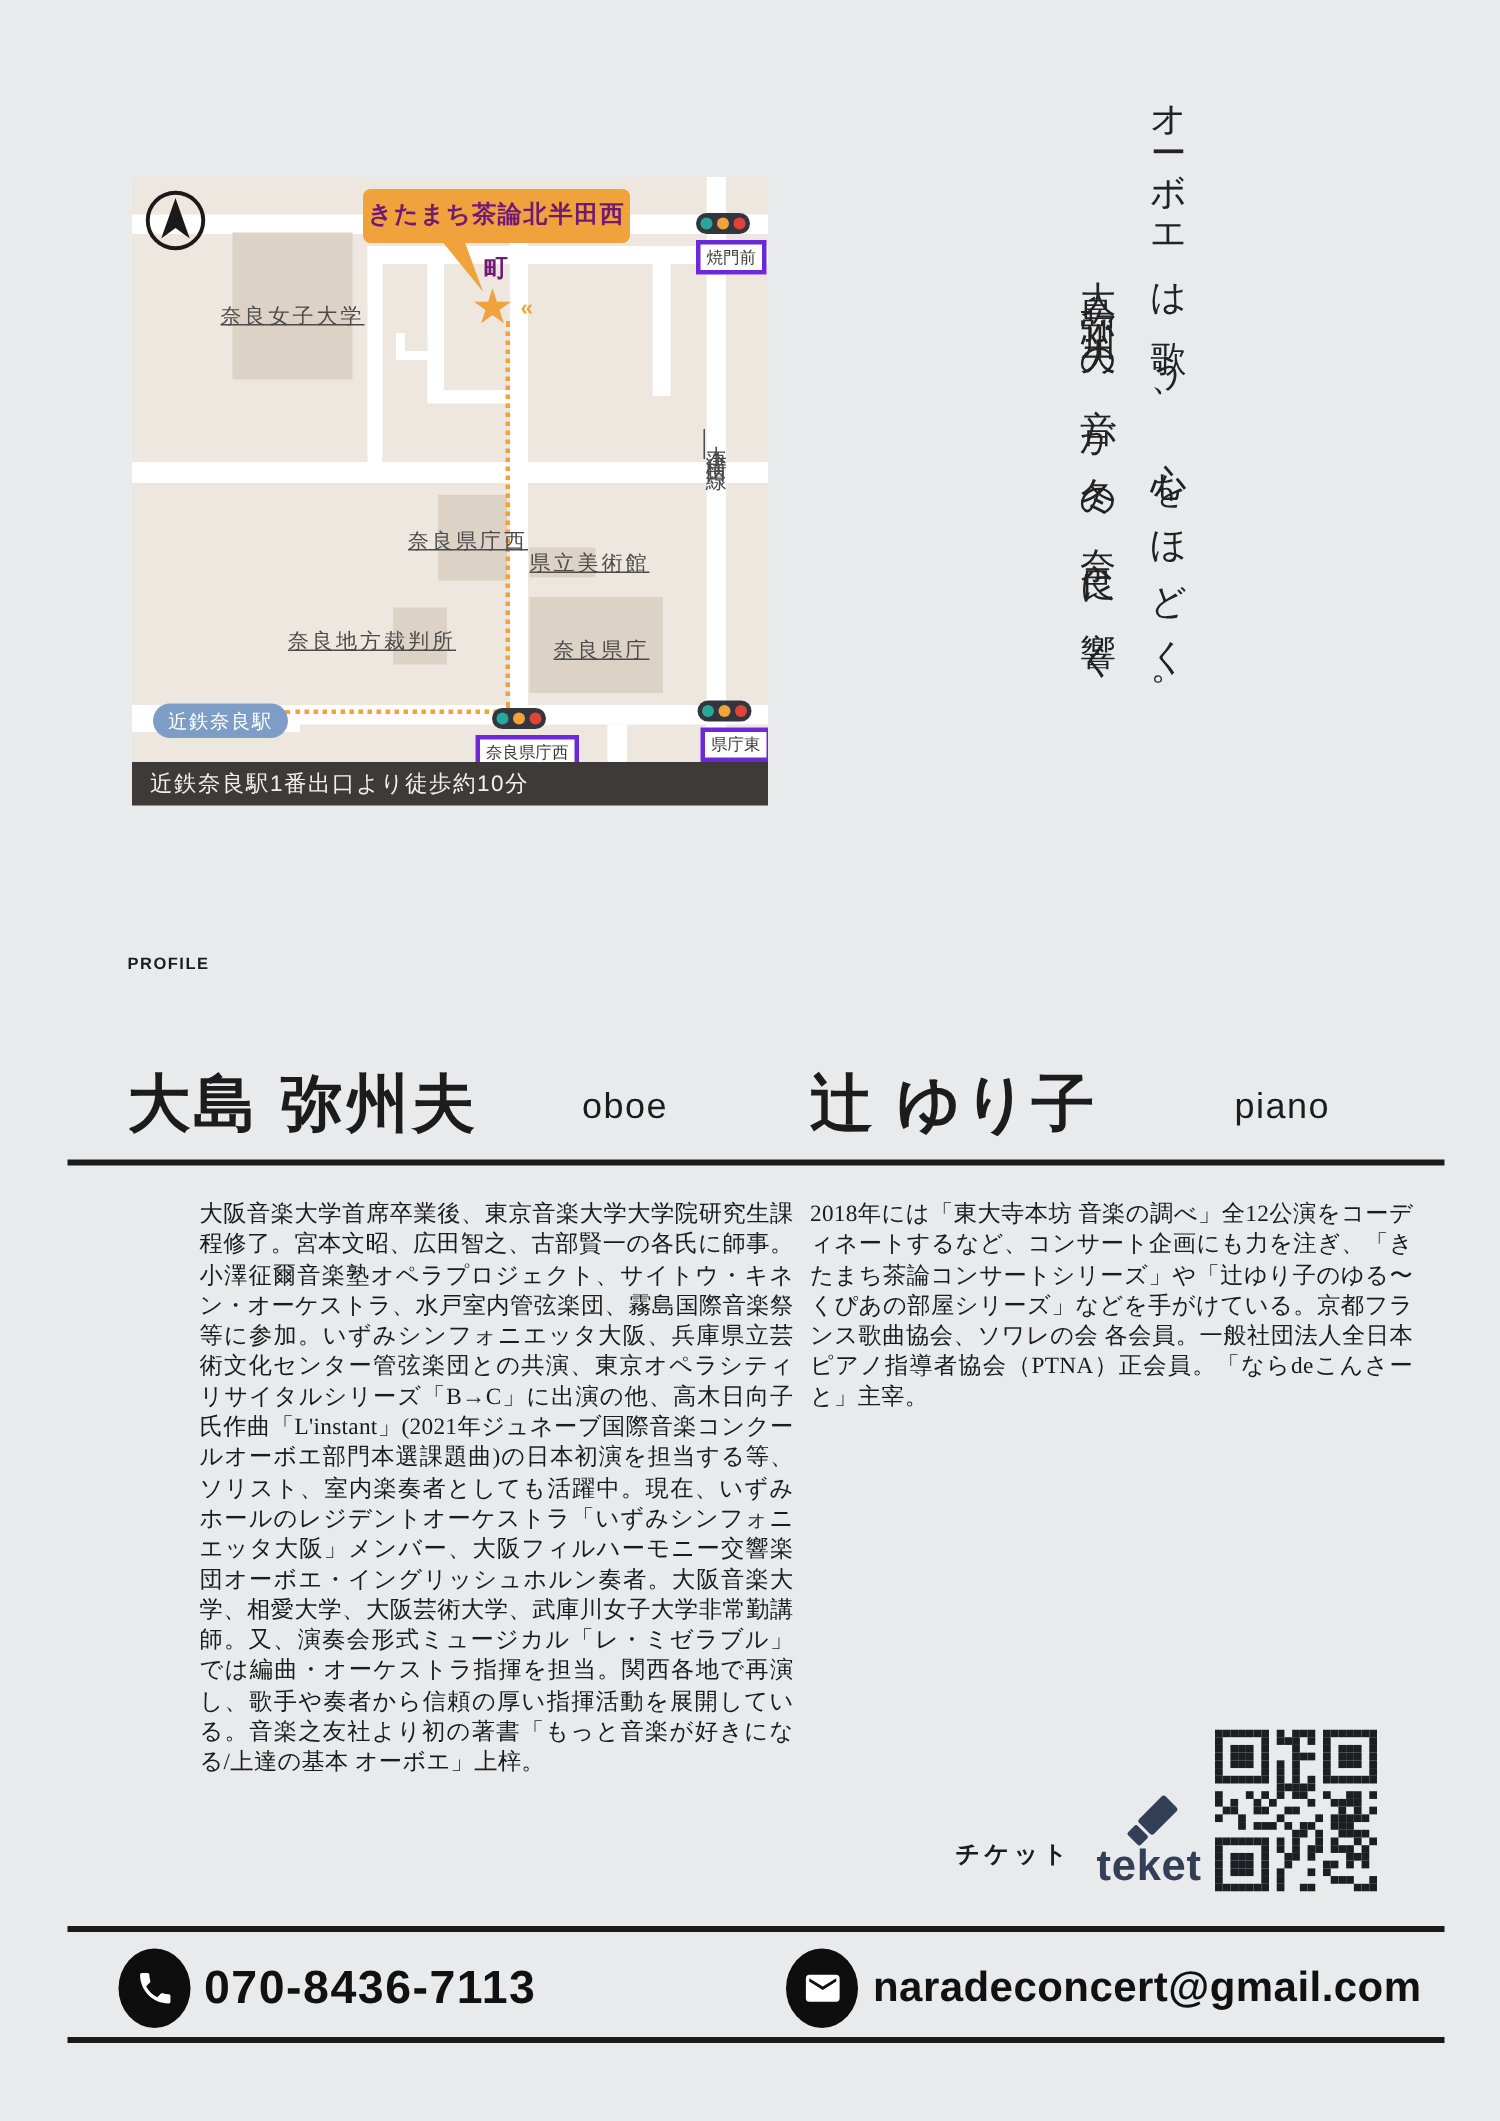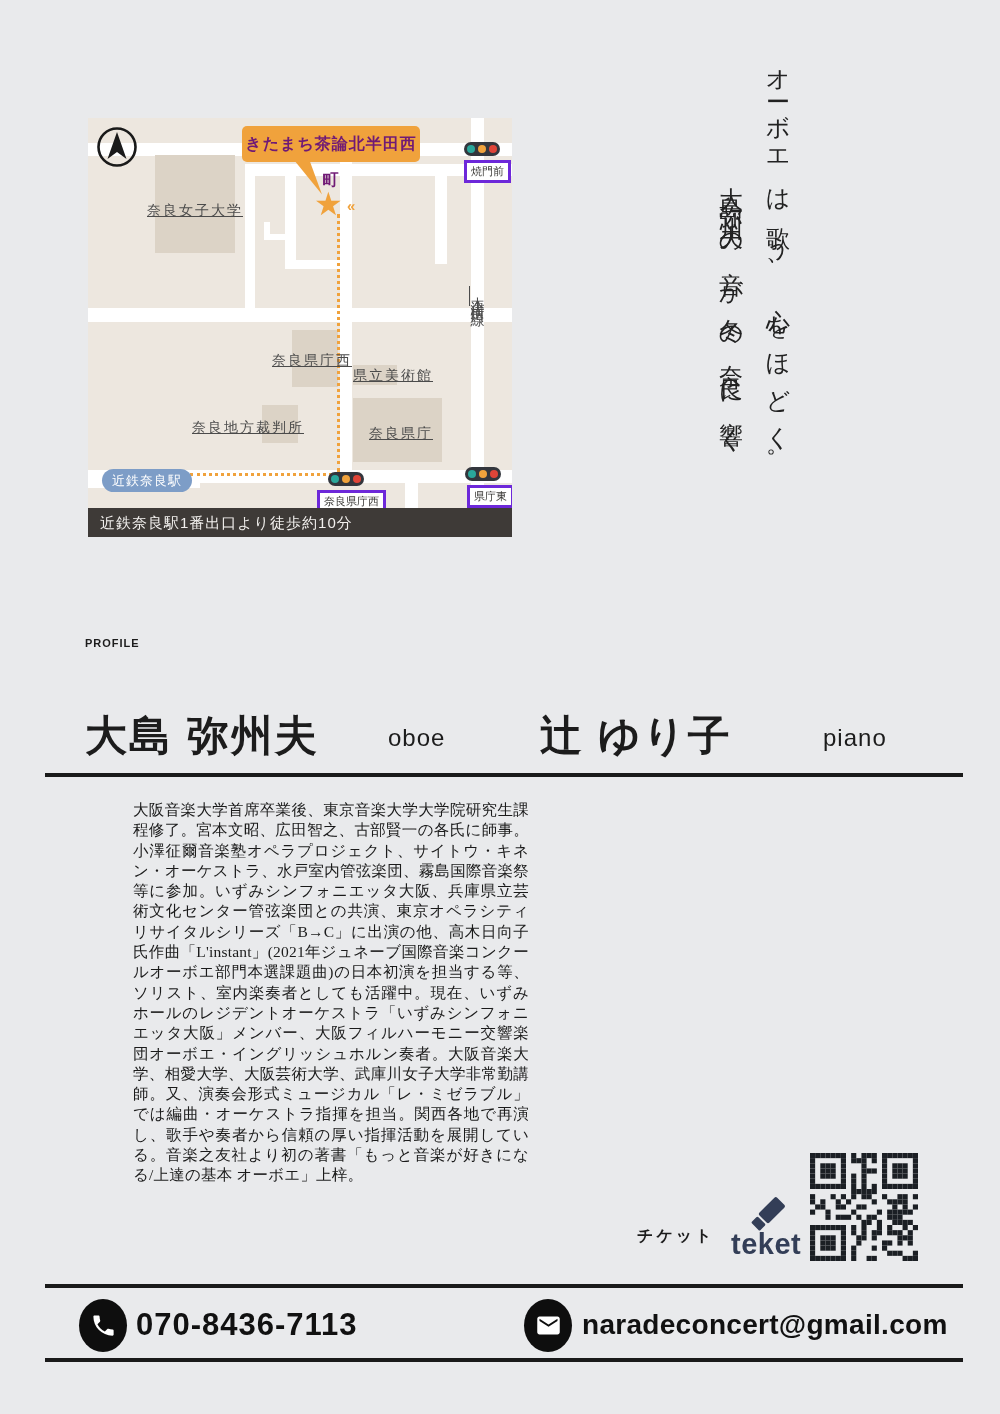--- a/index.html
+++ b/index.html
@@ -177,20 +177,21 @@
 
 <div id="name1" class="abs pname">大島 弥州夫</div>
 <div id="inst1" class="abs pinst">oboe</div>
 <div id="name2" class="abs pname">辻 ゆり子</div>
 <div id="inst2" class="abs pinst">piano</div>
 
 <div id="rule1" class="rule"></div>
 
 <div id="bio1" class="bio">大阪音楽大学首席卒業後、東京音楽大学大学院研究生課程修了。宮本文昭、広田智之、古部賢一の各氏に師事。小澤征爾音楽塾オペラプロジェクト、サイトウ・キネン・オーケストラ、水戸室内管弦楽団、霧島国際音楽祭等に参加。いずみシンフォニエッタ大阪、兵庫県立芸術文化センター管弦楽団との共演、東京オペラシティリサイタルシリーズ「B→C」に出演の他、高木日向子氏作曲「L'instant」(2021年ジュネーブ国際音楽コンクールオーボエ部門本選課題曲)の日本初演を担当する等、ソリスト、室内楽奏者としても活躍中。現在、いずみホールのレジデントオーケストラ「いずみシンフォニエッタ大阪」メンバー、大阪フィルハーモニー交響楽団オーボエ・イングリッシュホルン奏者。大阪音楽大学、相愛大学、大阪芸術大学、武庫川女子大学非常勤講師。又、演奏会形式ミュージカル「レ・ミゼラブル」では編曲・オーケストラ指揮を担当。関西各地で再演し、歌手や奏者から信頼の厚い指揮活動を展開している。音楽之友社より初の著書「もっと音楽が好きになる/上達の基本 オーボエ」上梓。</div>
 <div id="bio2" class="bio">
+  <p>2018年には「東大寺本坊 音楽の調べ」全12公演をコーディネートするなど、コンサート企画にも力を注ぎ、「きたまち茶論コンサートシリーズ」や「辻ゆり子のゆる〜くぴあの部屋シリーズ」などを手がけている。京都フランス歌曲協会、ソワレの会 各会員。一般社団法人全日本ピアノ指導者協会（PTNA）正会員。「ならdeこんさーと」主宰。</p>
 </div>
 
 <div id="ticket-label" class="abs">チケット</div>
 <div id="teket-icon" class="abs">
   <svg viewBox="0 0 40 40" width="40" height="40">
     <g transform="rotate(-45 20 20)" fill="#333e57">
       <rect x="2" y="14" width="9" height="12" rx="1.5"></rect>
       <rect x="13" y="13" width="25" height="14" rx="2"></rect>
     </g>
   </svg>

